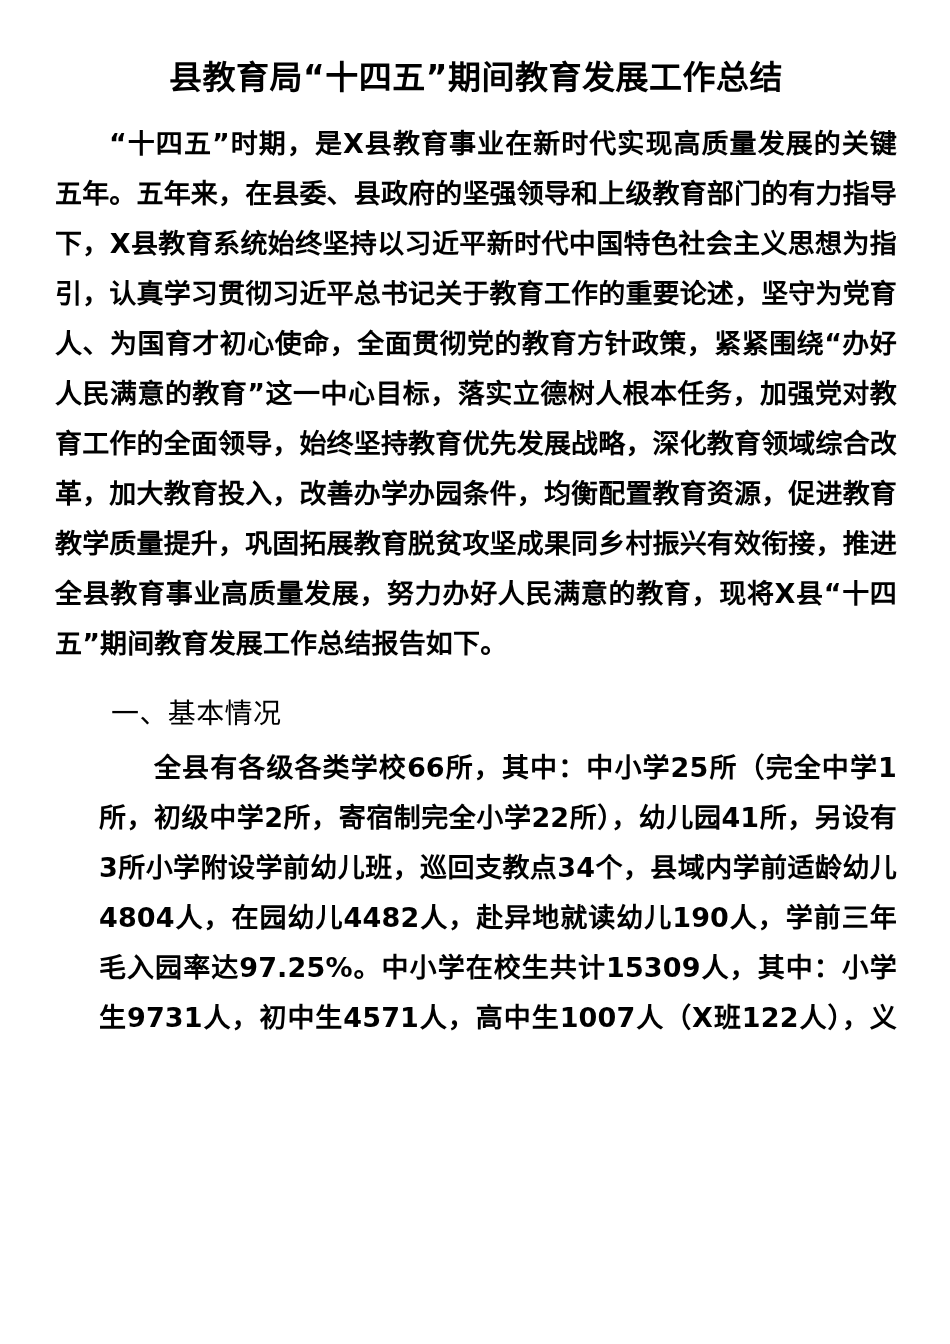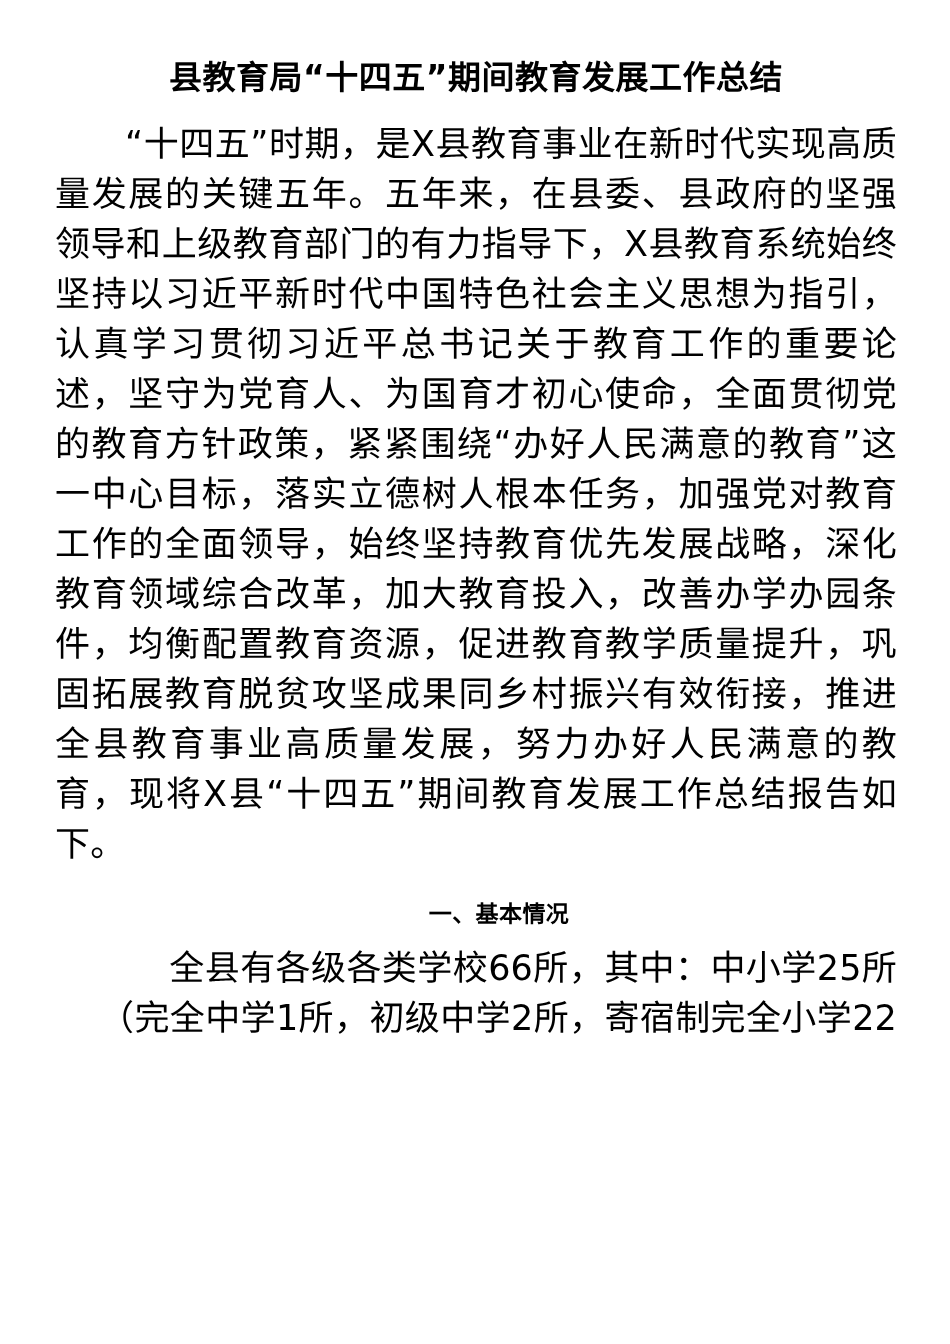--- a/index.html
+++ b/index.html
@@ -37,47 +37,47 @@
     text-align: center;
     letter-spacing: 0.5px;
     line-height: 1.25;
     margin: 0;
     padding-top: 57px;
     padding-bottom: 0;
     white-space: nowrap;
   }
 
   .para {
-    font-size: 35px;
+    font-size: 27px;
     line-height: 50px;
     text-align: justify;
     text-justify: inter-ideograph;
     text-align-last: left;
     margin: 0;
     letter-spacing: 0.15px;
     word-break: break-all;
+    font-weight: bold;
   }
 
   .para.first-para {
     margin-top: 21px;
   }
 
   .para .indent {
     display: inline-block;
     width: 2em;
   }
 
   .section-heading {
-    font-size: 23px;
-    font-weight: bold;
+    font-size: 28px;
+    font-weight: normal;
     line-height: 50px;
     margin: 0;
     margin-top: 20px;
     letter-spacing: 0.4px;
-    text-align: center;
   }
 
   .section-heading .indent {
     display: inline-block;
     width: 2em;
   }
 
   .para.body-para {
     margin-top: 4px;
     margin-left: 44px;

